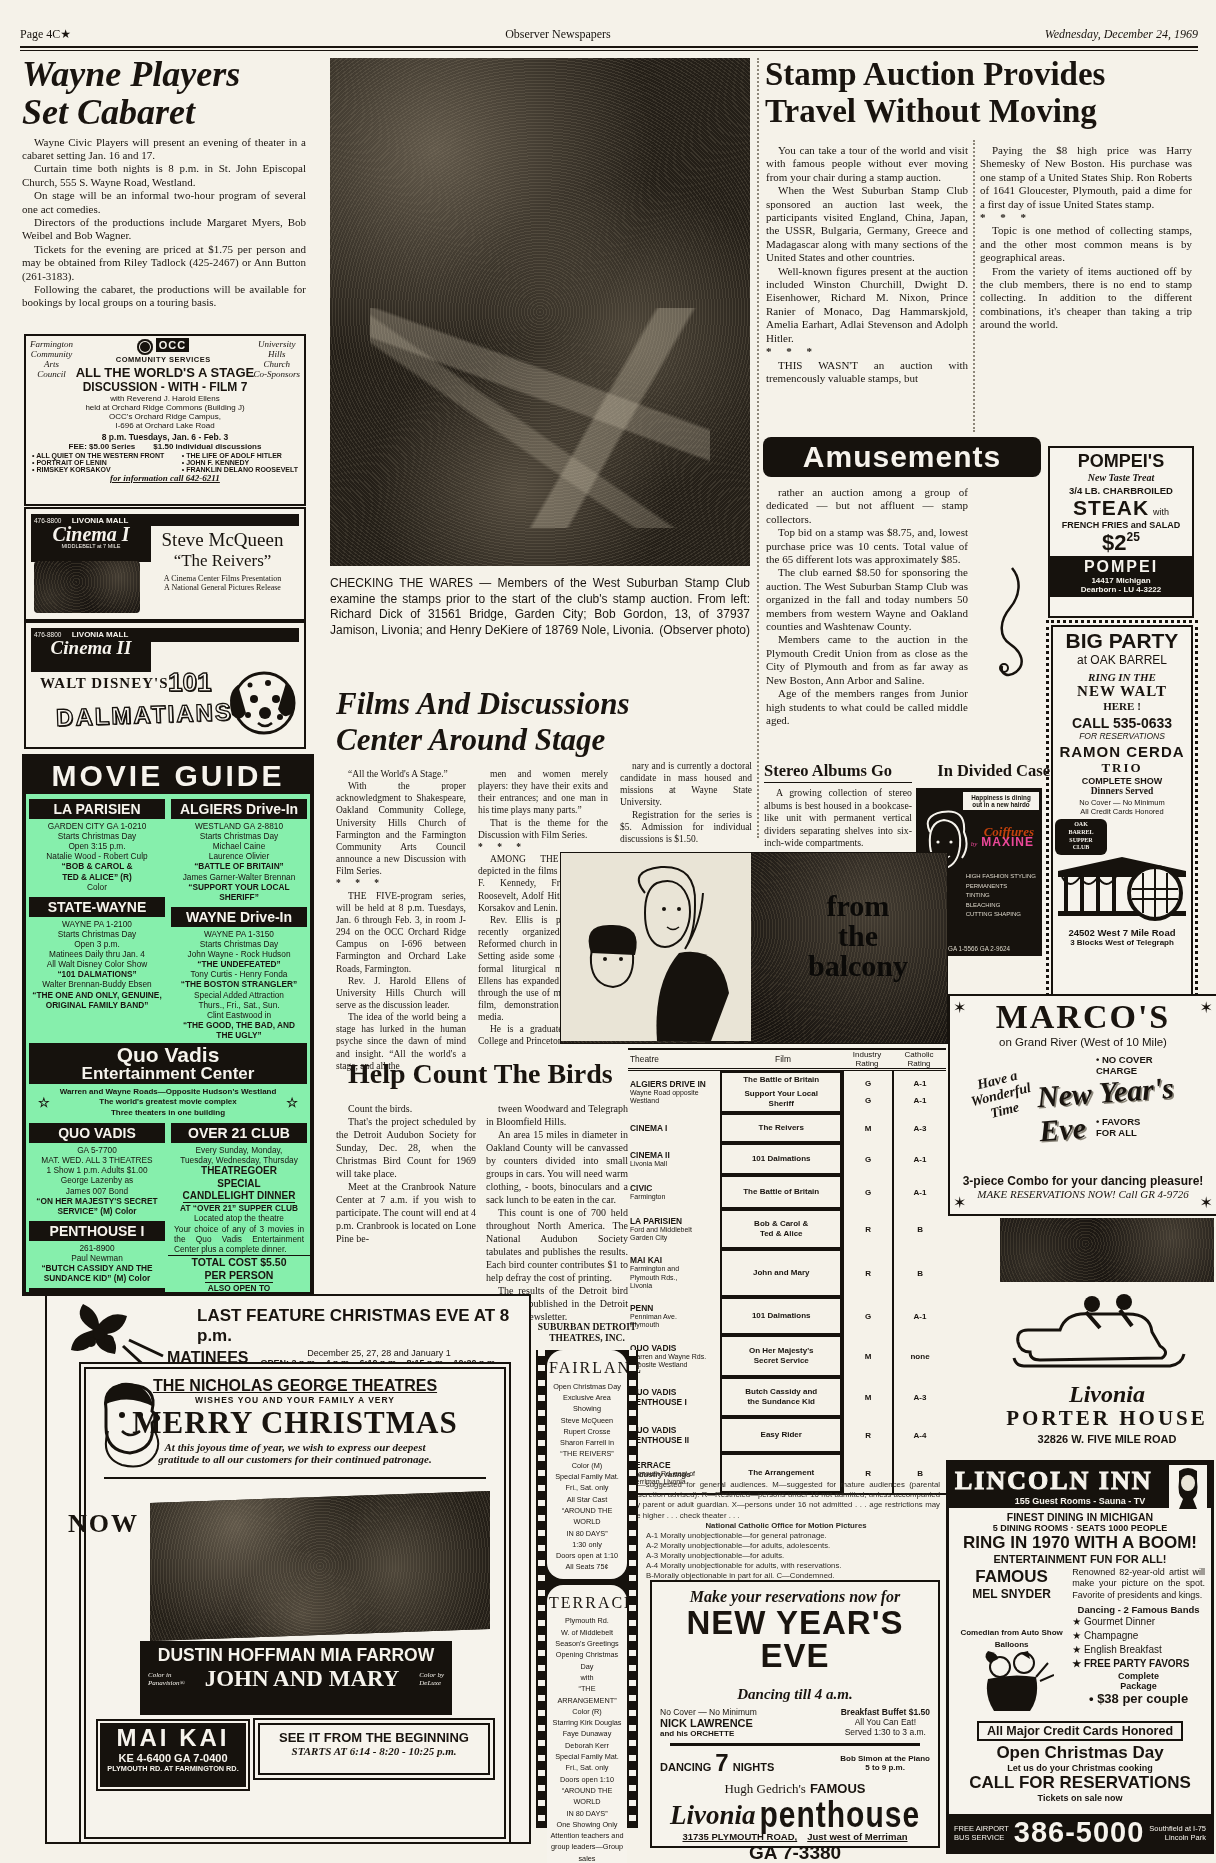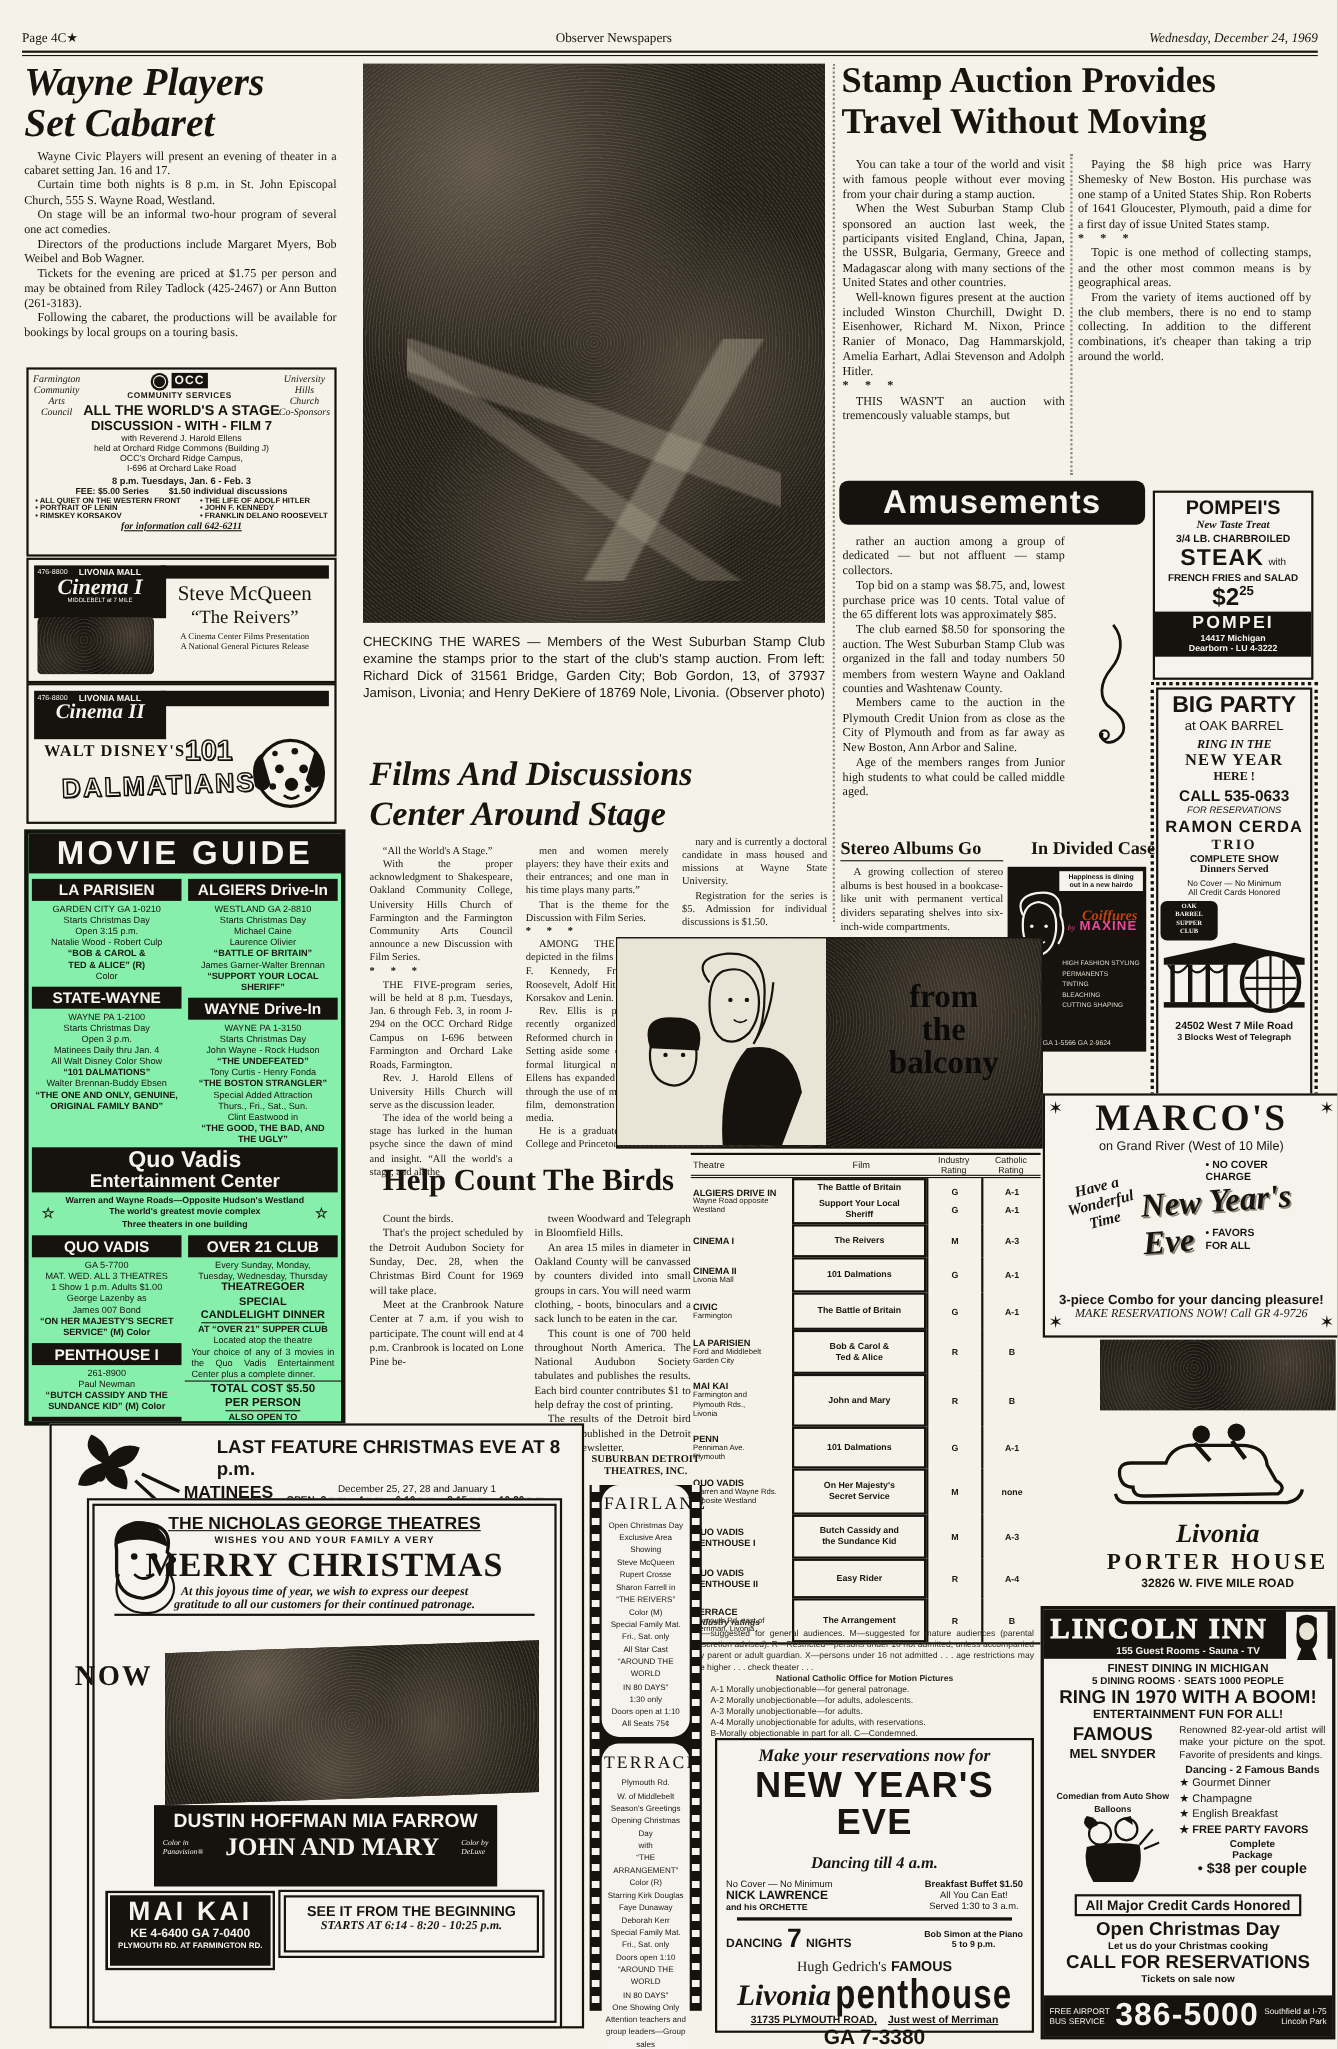--- a/index.html
+++ b/index.html
@@ -326,21 +326,21 @@
       <div class="b sans" style="font-size:16px;letter-spacing:2px;">POMPEI</div>
       <div class="b sans" style="font-size:8px;">14417 Michigan</div>
       <div class="b sans" style="font-size:8px;">Dearborn - LU 4-3222</div>
     </div>
   </div>
 
   <div class="abs scallop c" style="left:1046px;top:620px;width:146px;height:370px;background:#f6f3ec;padding-top:6px;">
     <div class="b sans" style="font-size:21px;">BIG PARTY</div>
     <div class="sans" style="font-size:12px;">at OAK BARREL</div>
     <div class="b i" style="font-size:11px;margin-top:4px;">RING IN THE</div>
-    <div class="b" style="font-size:15px;letter-spacing:1px;">NEW YEAR</div>
+    <div class="b" style="font-size:15px;letter-spacing:1px;">NEW WALT</div>
     <div class="b" style="font-size:11px;">HERE !</div>
     <div class="b sans" style="font-size:14px;margin-top:3px;">CALL 535-0633</div>
     <div class="i sans" style="font-size:8.5px;">FOR RESERVATIONS</div>
     <div class="b sans" style="font-size:15px;letter-spacing:1px;margin-top:2px;">RAMON CERDA</div>
     <div class="b" style="font-size:13px;letter-spacing:2px;">TRIO</div>
     <div class="b sans" style="font-size:9px;">COMPLETE SHOW</div>
     <div class="b" style="font-size:9.5px;">Dinners Served</div>
     <div class="sans" style="font-size:7.5px;margin-top:2px;">No Cover — No Minimum</div>
     <div class="sans" style="font-size:7.5px;">All Credit Cards Honored</div>
     <div style="position:relative;height:108px;margin-top:3px;">
@@ -720,21 +720,21 @@
         <path d="M14 34 Q10 8 40 10 Q66 12 60 36 L64 40 Q70 44 62 46 L60 48 Q64 74 38 78 Q14 76 14 52 Z" fill="none" stroke="#16120d" stroke-width="3"></path>
         <path d="M12 30 Q36 18 62 32 L58 22 Q48 6 30 8 Q16 12 12 30 Z" fill="#16120d"></path>
         <circle cx="30" cy="40" r="3" fill="#16120d"></circle>
           <circle cx="48" cy="40" r="3" fill="#16120d"></circle>
         <path d="M30 56 Q38 64 48 56" fill="none" stroke="#16120d" stroke-width="2.5"></path>
         <path d="M16 56 Q8 82 30 90 Q54 96 64 78 Q70 66 60 52" fill="none" stroke="#16120d" stroke-width="2"></path>
       </svg>
       <div class="c b sans" style="font-size:16px;margin-top:8px;text-decoration:underline;">THE NICHOLAS GEORGE THEATRES</div>
       <div class="c b sans" style="font-size:8.5px;letter-spacing:1px;">WISHES YOU AND YOUR FAMILY A VERY</div>
       <div class="c b" style="font-size:31px;letter-spacing:1px;">MERRY CHRISTMAS</div>
-      <div class="c b i" style="font-size:11px;border-bottom:2px solid #16120d;margin:0 18px;padding-bottom:2px;">
+      <div class="c b i" style="font-size:11px;border-bottom:2px solid #16120d;margin:0 18px;padding-bottom:12px;">
         <div>At this joyous time of year, we wish to express our deepest</div>
         <div>gratitude to all our customers for their continued patronage.</div>
       </div>
       <div class="abs b" style="left:-18px;top:140px;font-size:26px;letter-spacing:2px;text-align:center;">NOW</div>
       <div class="abs ht" style="left:64px;top:128px;width:340px;height:138px;transform:skewY(-2deg);"></div>
       <div class="abs bar" style="left:54px;top:272px;width:296px;height:66px;padding:4px 8px;">
         <div class="b sans c" style="font-size:17.5px;">DUSTIN HOFFMAN  MIA FARROW</div>
         <div style="display:flex;align-items:center;justify-content:space-between;">
           <div class="i" style="font-size:7px;line-height:1.2;">
             <div>Color in</div>

